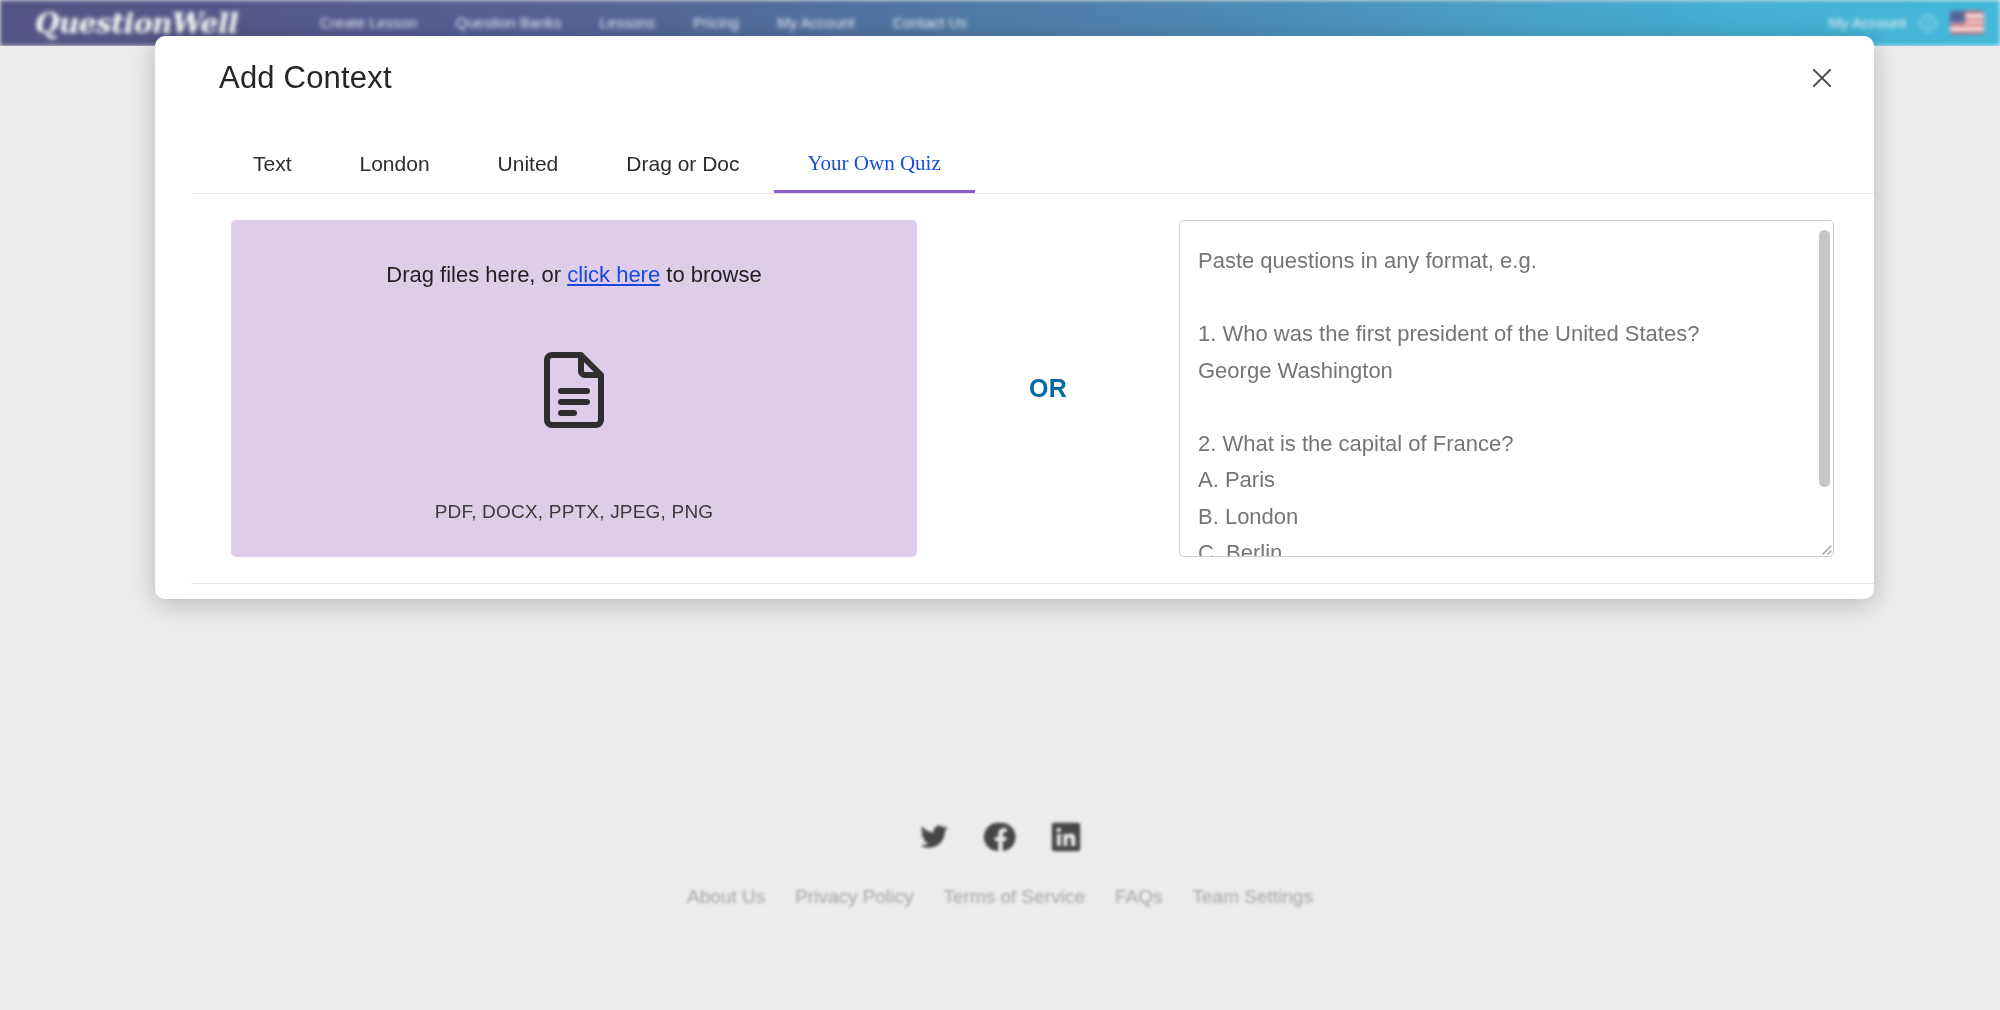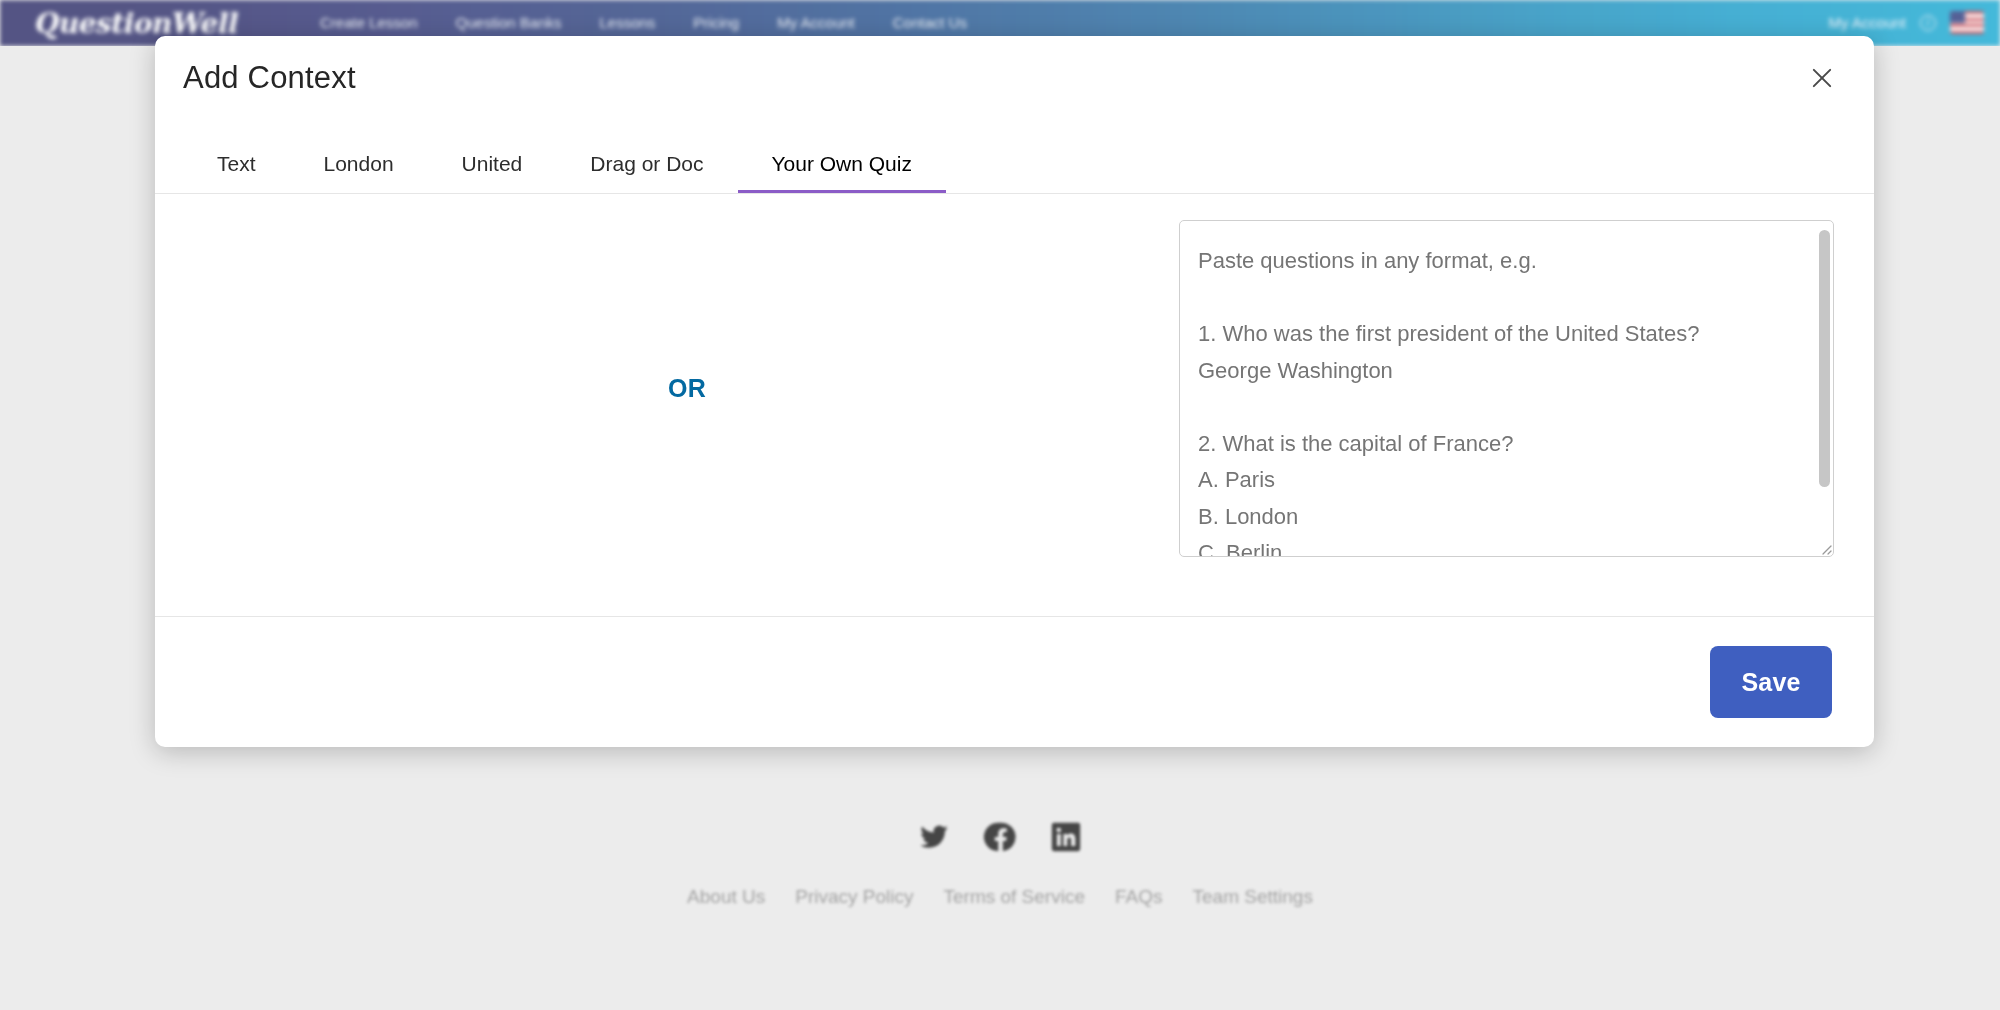--- a/index.html
+++ b/index.html
@@ -92,26 +92,27 @@
   
   .scrim {
     position: absolute; inset: 0;
     background: rgba(255,255,255,0.10);
   }
 
   
   .modal {
     position: absolute;
     left: 155px; top: 36px;
-    width: 1719px; height: 711px;
+    width: 1719px; height: 563px;
     background: #ffffff;
     border-radius: 10px;
     box-shadow: 0 5px 26px rgba(0,0,0,.22);
     display: flex; flex-direction: column;
     overflow: hidden;
+    padding-left: 36px;
   }
 
   .modal-header {
     height: 84px; flex: 0 0 84px;
     display: flex; align-items: center;
     padding: 0 36px 0 28px;
     position: relative;
   }
   .modal-title {
     font-size: 31px; color: #262626; font-weight: 400;
@@ -136,21 +137,22 @@
   }
   .tab {
     padding: 0 34px 16px 34px;
     font-size: 21px; color: #2d2d2d;
     cursor: pointer; white-space: nowrap;
     border-bottom: 3px solid transparent;
     line-height: 1;
   }
   .tab.active {
     border-bottom-color: #8b5cc7;
-    color: #000000;
+    color: #1d4ed8;
+    font-family: Liberation Serif, serif;
   }
 
   
   .modal-body {
     flex: 1 1 auto;
     display: flex; align-items: flex-start;
     padding: 26px 40px 0 40px;
     gap: 0;
   }
 
@@ -308,20 +310,35 @@
     <div class="tabs">
       <div class="tab">Text</div>
       <div class="tab">London</div>
       <div class="tab">United</div>
       <div class="tab">Drag or Doc</div>
       <div class="tab active">Your Own Quiz</div>
     </div>
 
     <div class="modal-body">
 
+      <div class="dropzone">
+        <div class="dz-line">
+          <span>Drag files here, or </span><a>click here</a><span> to browse</span>
+        </div>
+        <div class="dz-icon">
+          <svg width="66" height="78" viewBox="0 0 66 78" fill="none">
+            <path d="M6 9a5 5 0 0 1 5-5h29l20 20v45a5 5 0 0 1-5 5H11a5 5 0 0 1-5-5V9z" stroke="#2e2e2e" stroke-width="6" stroke-linejoin="round"></path>
+            <path d="M40 4v16a4 4 0 0 0 4 4h16" stroke="#2e2e2e" stroke-width="6" stroke-linejoin="round"></path>
+            <line x1="20" y1="40" x2="46" y2="40" stroke="#2e2e2e" stroke-width="6" stroke-linecap="round"></line>
+            <line x1="20" y1="51" x2="46" y2="51" stroke="#2e2e2e" stroke-width="6" stroke-linecap="round"></line>
+            <line x1="20" y1="62" x2="33" y2="62" stroke="#2e2e2e" stroke-width="6" stroke-linecap="round"></line>
+          </svg>
+        </div>
+        <div class="dz-formats">PDF, DOCX, PPTX, JPEG, PNG</div>
+      </div>
 
       <div class="or-col">
         <div class="or-text">OR</div>
       </div>
 
       <div class="textarea-wrap">
         <textarea class="quiz-textarea" placeholder="Paste questions in any format, e.g.
 
 1. Who was the first president of the United States?
 George Washington

